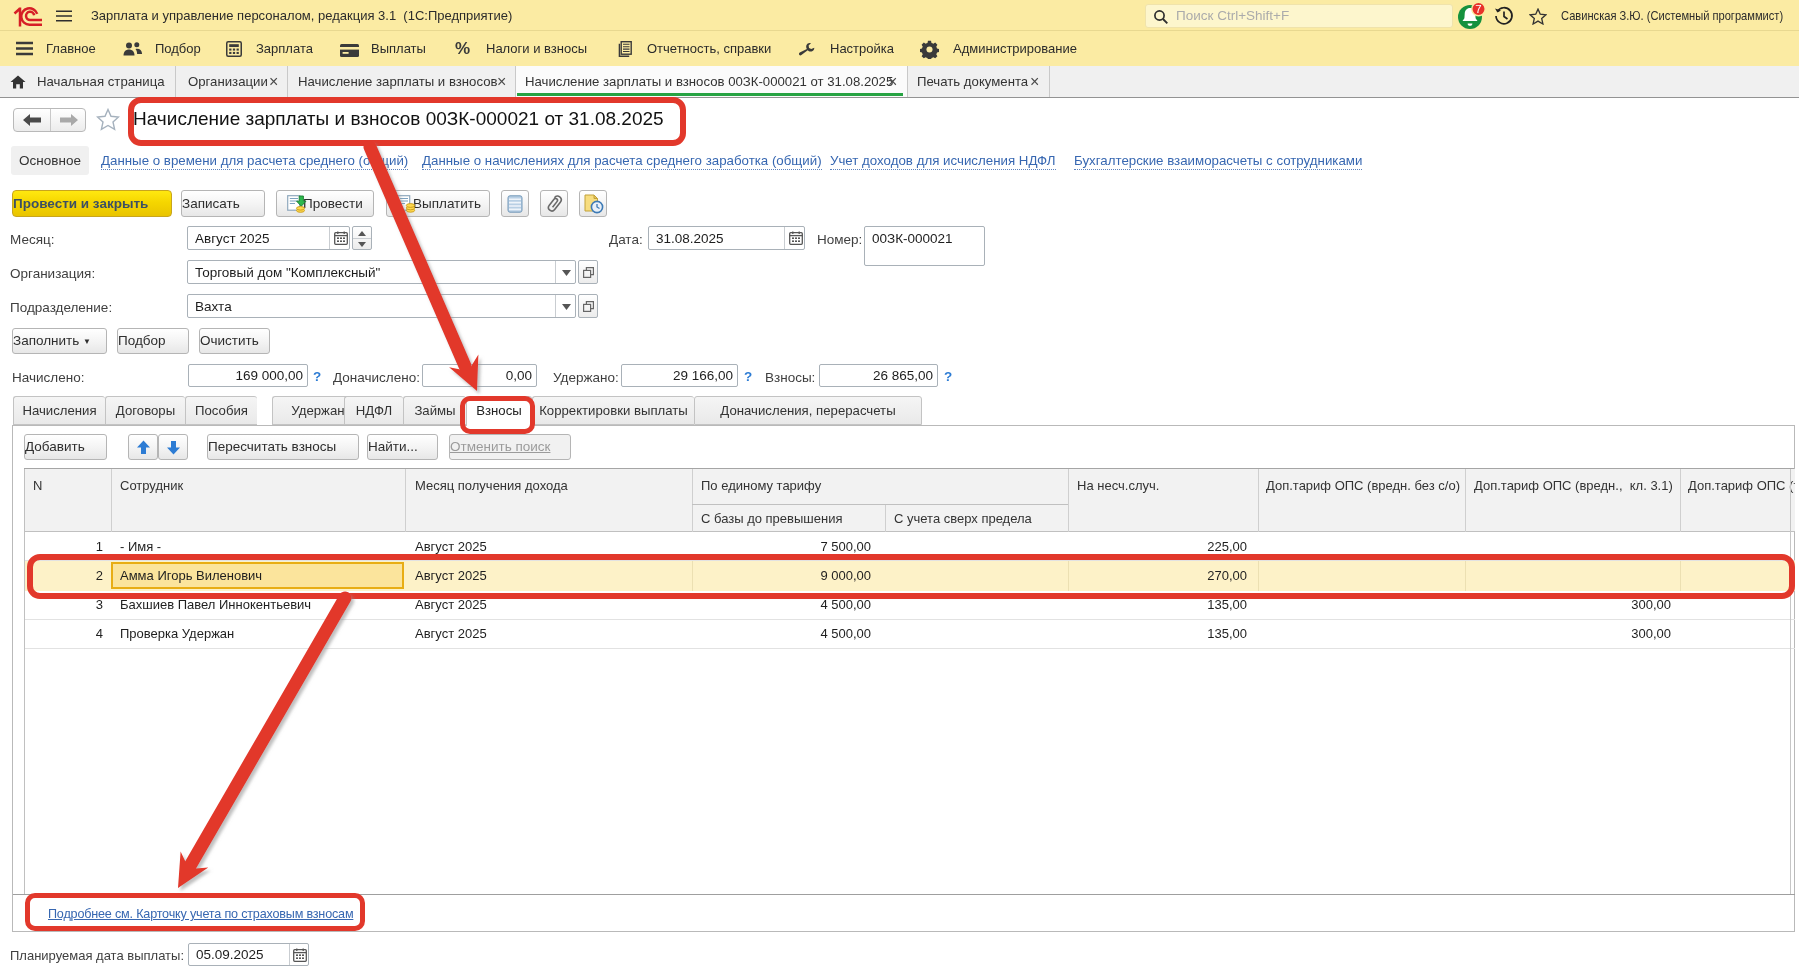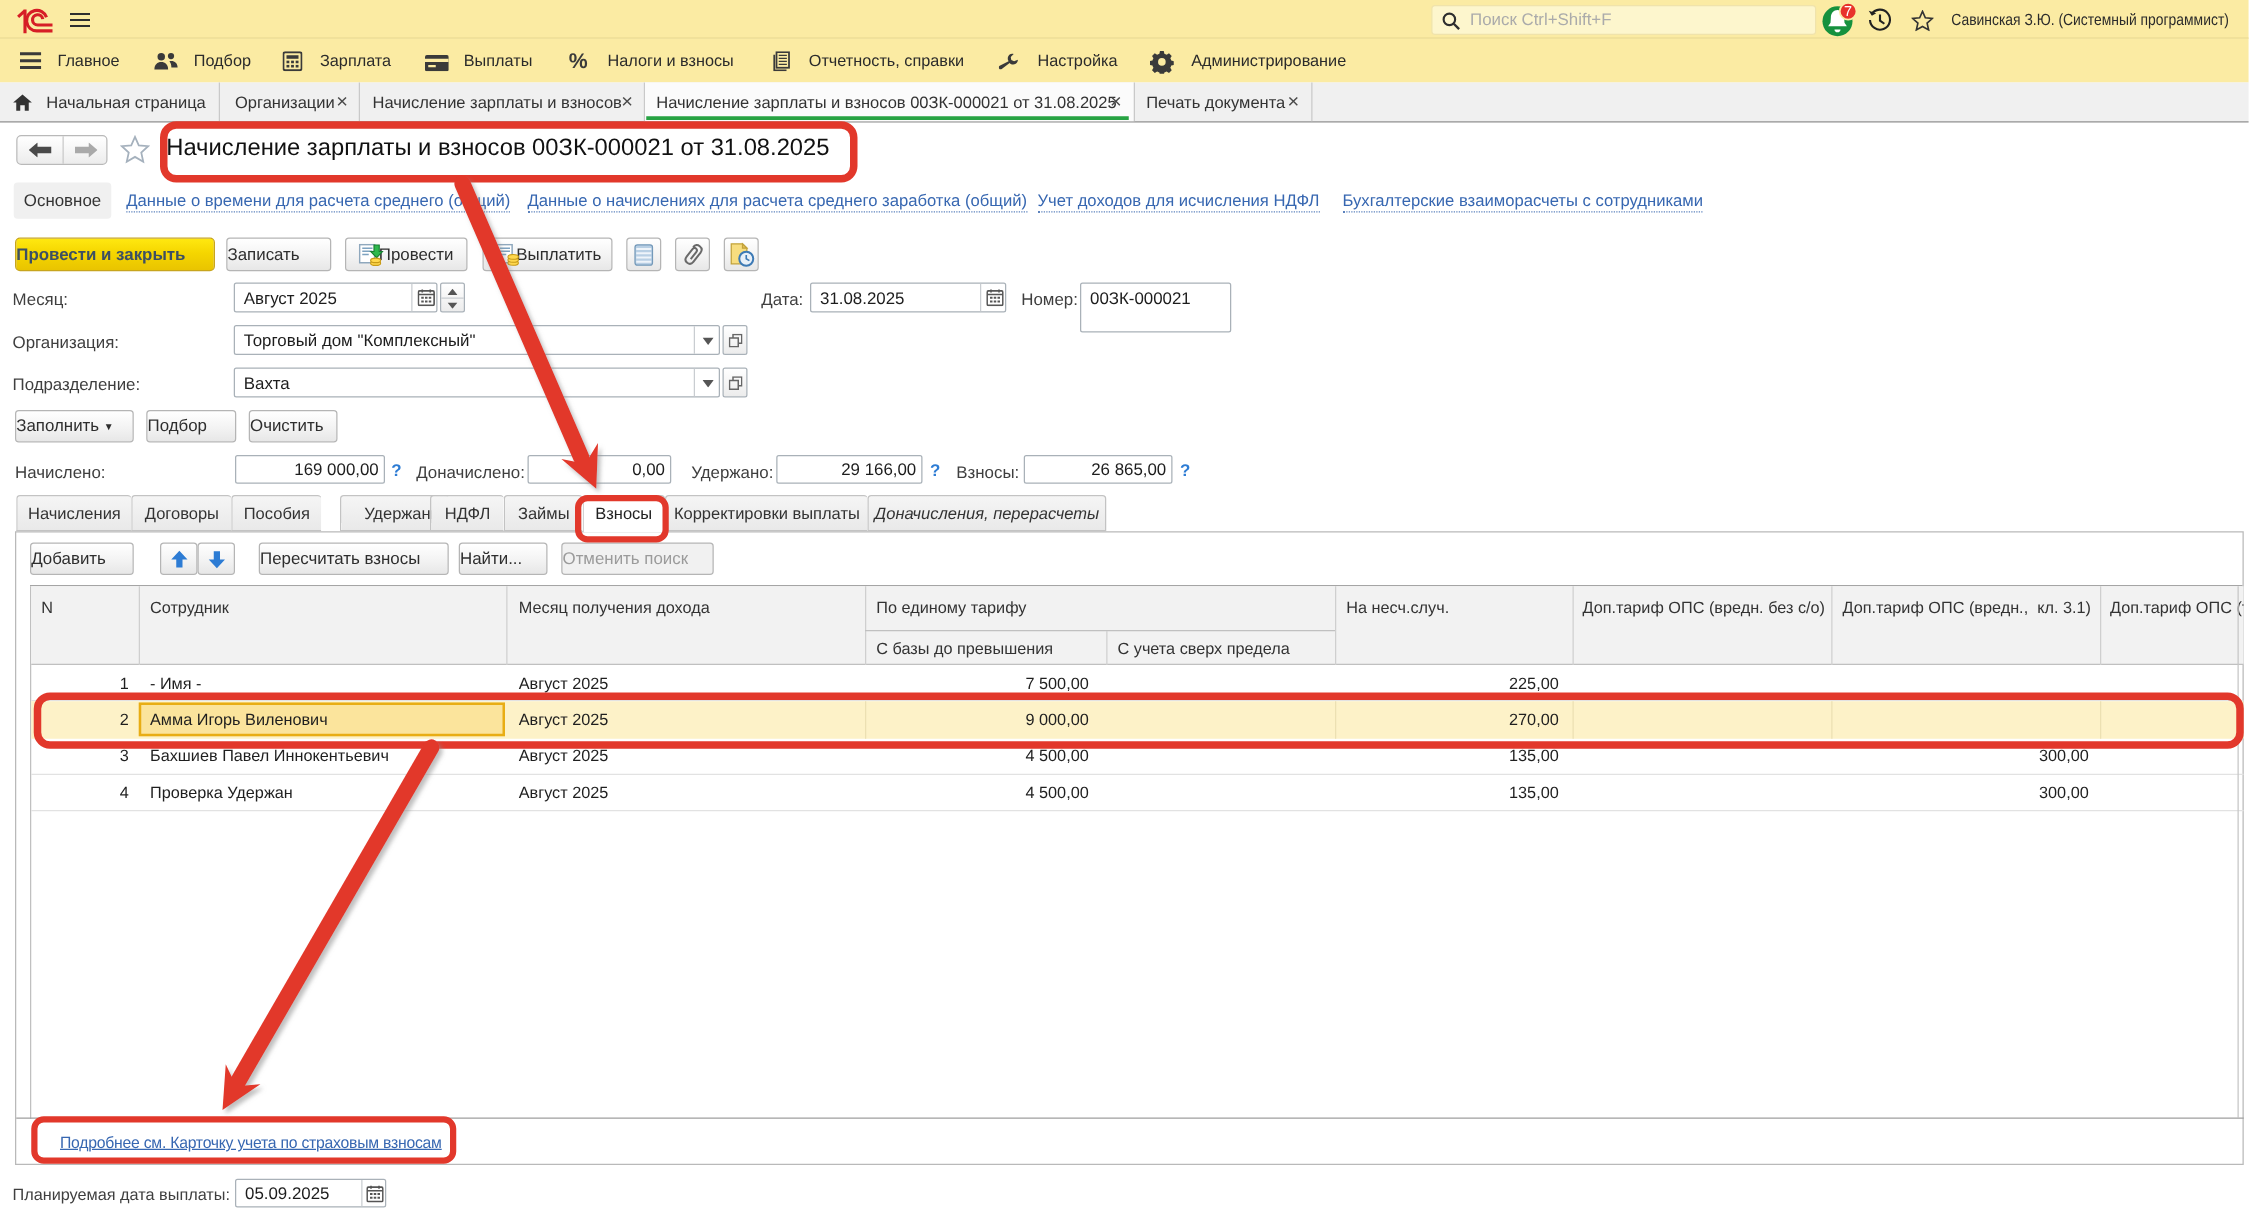--- a/index.html
+++ b/index.html
@@ -35,20 +35,21 @@
       <path d="M1.5,9.5 L7,4.5 M7,3.5 L7,22.5"></path>
       <path d="M29,20.7 L16.5,20.7 A8.2,8.2 0 1 1 24.2,9.8"></path>
       <path d="M29,16 L17.3,16 A4.1,4.1 0 1 1 21.2,11.3"></path>
     </g>
   </svg>
   <svg class="abs" style="left:56px; top:10px;" width="16" height="12" viewBox="0 0 16 12">
     <g stroke="#2e2e2e" stroke-width="1.6">
         <path d="M0,1.2 H16 M0,6 H16 M0,10.8 H16"></path>
       </g>
   </svg>
+  <div class="abs" style="left:91px; top:0; height:31px; line-height:31px; font-size:13px; color:#2b2b2b;">Зарплата и управление персоналом, редакция 3.1&nbsp; (1С:Предприятие)</div>
   <div class="abs" style="left:1145px; top:4px; width:308px; height:24px; background:#fdf6cd; border:1px solid #f0e3ab; border-radius:3px;">
     <svg class="abs" style="left:7px; top:4px;" width="16" height="16" viewBox="0 0 16 16">
       <circle cx="6.5" cy="6.5" r="4.6" fill="none" stroke="#2e2e2e" stroke-width="1.7"></circle>
       <path d="M10,10 L14.3,14.3" stroke="#2e2e2e" stroke-width="1.9"></path>
     </svg>
     <div class="abs" style="left:30px; top:0; height:22px; line-height:22px; font-size:13.5px; color:#ababab;">Поиск Ctrl+Shift+F</div>
   </div>
   <svg class="abs" style="left:1457px; top:2px;" width="30" height="28" viewBox="0 0 30 28">
     <circle cx="13" cy="15" r="12" fill="#15913e"></circle>
     <path d="M13,6 C16,6 18.3,8.4 18.3,12 L18.6,16.2 L20.5,19 L5.5,19 L7.4,16.2 L7.7,12 C7.7,8.4 10,6 13,6 Z" fill="#fff"></path>
@@ -334,37 +335,37 @@
 
 <div class="abs" style="left:12px; top:425px; width:1783px; height:507px; border:1px solid #b9b9b9; background:#fff;"></div>
 <div class="itab" style="left:13px; width:92px;">Начисления</div>
 <div class="itab" style="left:105px; width:80px;">Договоры</div>
 <div class="itab" style="left:185px; width:72px;">Пособия</div>
 <div class="itab" style="left:272px; width:87px;text-align:right;">Удержания</div>
 <div class="itab" style="left:344px; width:59px;">НДФЛ</div>
 <div class="itab" style="left:403px; width:63px;">Займы</div>
 <div class="itab-active" style="left:466px; width:66px;">Взносы</div>
 <div class="itab" style="left:532px; width:162px;">Корректировки выплаты</div>
-<div class="itab" style="left:694px; width:191px; border-right:1px solid #c3c3c3;font-style:italic;">Доначисления, перерасчеты</div>
+<div class="itab" style="left:694px; width:228px; border-right:1px solid #c3c3c3;">Доначисления, перерасчеты</div>
 <style>.itab, .itab-active { top:396px !important; }</style>
 
 <div class="btn" style="left:24px; top:434px; width:83px; height:26px; line-height:24px;">Добавить</div>
 <div class="btn" style="left:128px; top:434px; width:30px; height:26px;">
   <svg class="abs" style="left:7px; top:5px;" width="15" height="15" viewBox="0 0 15 15">
       <path d="M7.5,0.5 L14,7.5 L10,7.5 L10,14 L5,14 L5,7.5 L1,7.5 Z" fill="#2d7cd4"></path>
     </svg>
 </div>
 <div class="btn" style="left:158px; top:434px; width:30px; height:26px;">
   <svg class="abs" style="left:7px; top:5px;" width="15" height="15" viewBox="0 0 15 15">
       <path d="M7.5,14.5 L14,7.5 L10,7.5 L10,1 L5,1 L5,7.5 L1,7.5 Z" fill="#2d7cd4"></path>
     </svg>
 </div>
 <div class="btn" style="left:207px; top:434px; width:152px; height:26px; line-height:24px;">Пересчитать взносы</div>
 <div class="btn" style="left:367px; top:434px; width:71px; height:26px; line-height:24px;">Найти...</div>
-<div class="btn" style="left:449px; top:434px; width:122px; height:26px; line-height:24px; color:#9b9b9b; background:#f1f1f1;">Отменить поиск</div>
+<div class="btn" style="left:449px; top:434px; width:122px; height:26px; line-height:24px; color:#9b9b9b; background:#f1f1f1;text-decoration:underline;">Отменить поиск</div>
 
 <div class="abs" style="left:13px; top:426px; width:1782px; height:505px; overflow:hidden;">
 <div style="position:relative; width:1782px; height:505px; white-space:nowrap;">
   <div class="abs" style="left:11px; top:42px; width:1770px; height:1px; background:#a5a5a5;"></div>
   <div class="abs" style="left:11px; top:43px; width:1px; height:426px; background:#c0c0c0;"></div>
 
   <div class="abs" style="left:12px; top:43px; width:1770px; height:63px; background:#f2f2f2; border-bottom:1px solid #c0c0c0;"></div>
   <div class="abs" style="left:98px;  top:43px; width:1px; height:63px; background:#cfcfcf;"></div>
   <div class="abs" style="left:392px; top:43px; width:1px; height:63px; background:#cfcfcf;"></div>
   <div class="abs" style="left:679px; top:43px; width:1px; height:63px; background:#cfcfcf;"></div>

